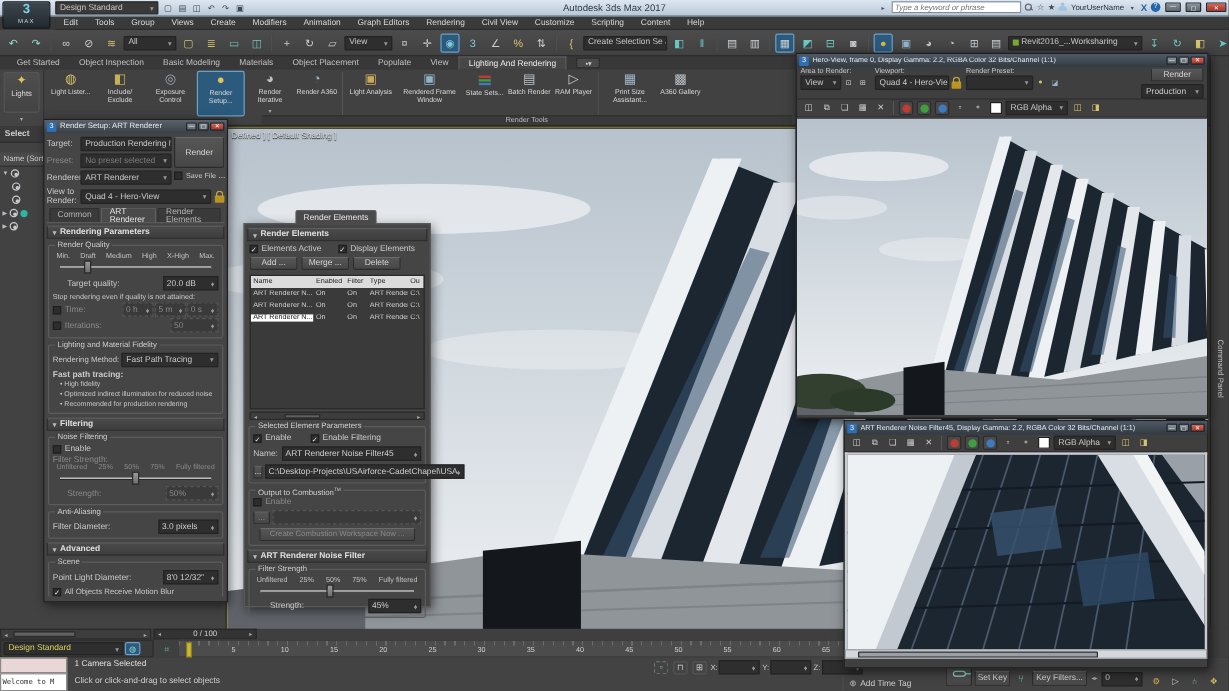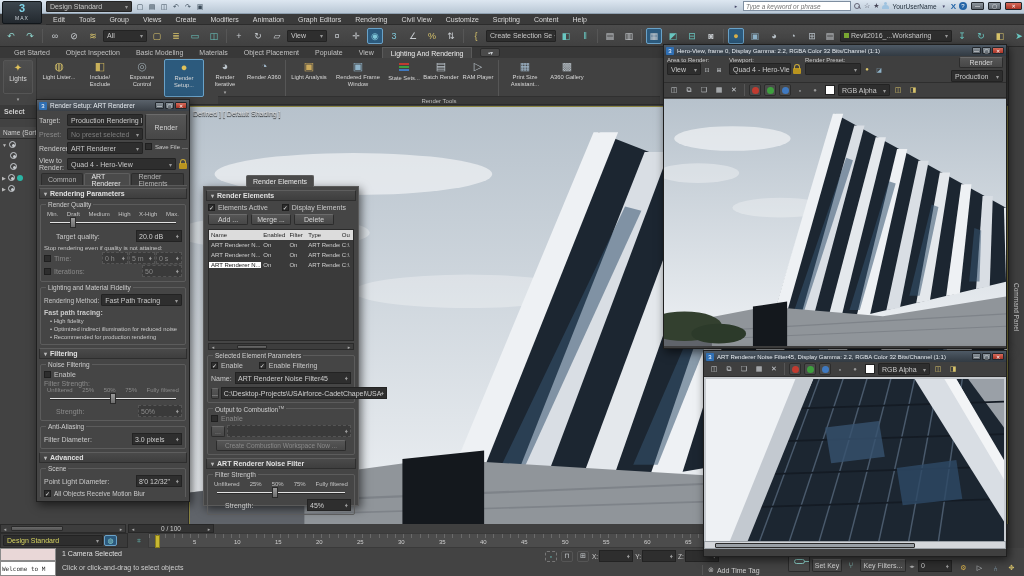--- a/index.html
+++ b/index.html
@@ -67,20 +67,21 @@
       </div>
     <span id="qat" class="flex">
         <span class="ico" style="width: 12px; height: 11px; font-size: 7px; color: rgb(58, 74, 88);">▢</span>
         <span class="ico" style="width: 12px; height: 11px; font-size: 7px; color: rgb(58, 74, 88);">▤</span>
         <span class="ico" style="width: 12px; height: 11px; font-size: 7px; color: rgb(58, 74, 88);">◫</span>
         <span class="ico" style="width: 12px; height: 11px; font-size: 7px; color: rgb(58, 74, 88);">↶</span>
         <span class="ico" style="width: 12px; height: 11px; font-size: 7px; color: rgb(58, 74, 88);">↷</span>
         <span class="ico" style="width: 12px; height: 11px; font-size: 7px; color: rgb(58, 74, 88);">▣</span>
       </span>
   </div>
+  <div class="abs" style="left:0;right:0;top:2px;text-align:center;font-size:8px;color:#2b3a48">Autodesk 3ds Max 2017</div>
   <div class="abs flex" style="right:2px;top:1px;gap:3px">
     <span class="ar" style="color:#446">▸</span>
     <input style="width: 108px; height: 10px; font-size: 6.5px; font-style: italic; border: 1px solid rgb(126, 142, 160); padding: 0px 2px;" placeholder="Type a keyword or phrase">
     <span class="searchic"></span>
     <span style="font-size:7px;color:#445">☆</span>
     <span style="font-size:7px;color:#445">★</span>
     <span class="person"></span>
     <span style="font-size:6.5px;color:#23303c">YourUserName</span>
     <span class="ar" style="color:#446">▾</span>
     <span style="font-size:8px;font-weight:bold;color:#2566a8">X</span>

